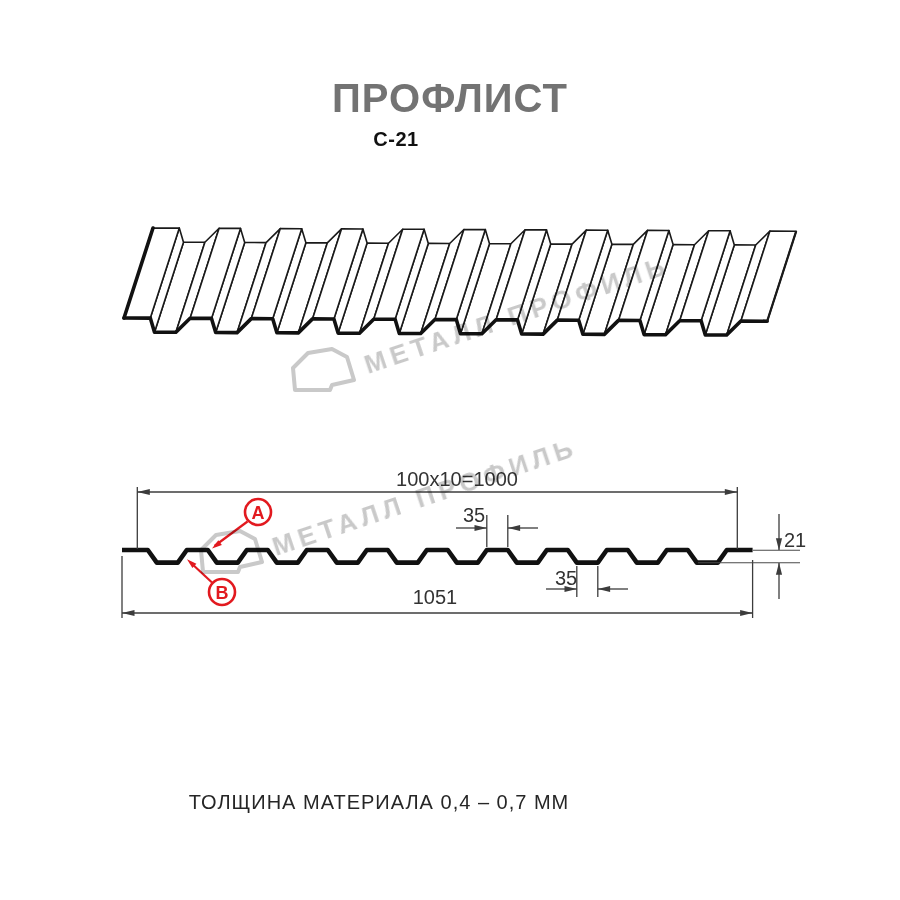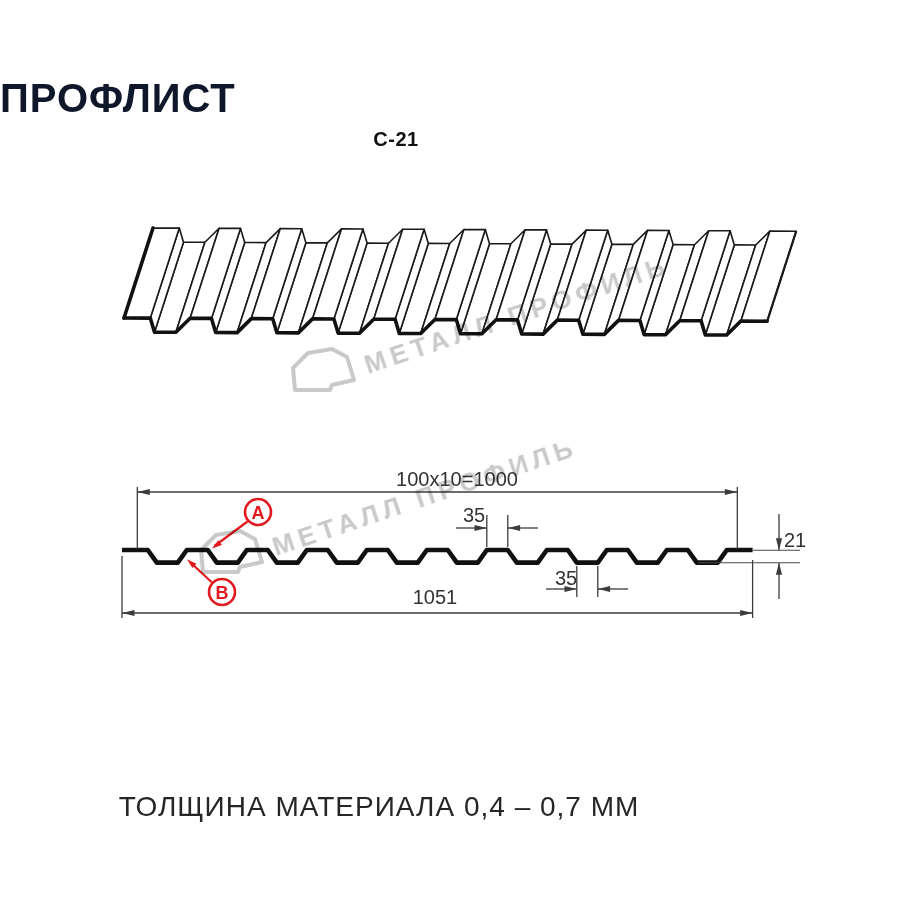--- a/index.html
+++ b/index.html
@@ -1,23 +1,23 @@
 <!DOCTYPE html>
 <html><head>
 <meta charset="utf-8">
 <style>
   html,body{margin:0;padding:0;background:#ffffff;}
   .canvas{position:relative;width:900px;height:900px;background:#ffffff;overflow:hidden;
           font-family:"Liberation Sans",sans-serif;}
-  .page-title{position:absolute;left:0;top:76px;width:900px;text-align:left;
-              font-size:40px;font-weight:800;letter-spacing:1px;color:#0f172a;}
+  .page-title{position:absolute;left:0;top:76px;width:900px;text-align:center;
+              font-size:40px;font-weight:800;letter-spacing:1px;color:#737373;}
   .product-model{position:absolute;left:0;top:128px;width:792px;text-align:center;
               font-size:20px;font-weight:700;letter-spacing:.5px;color:#111;}
   .caption{position:absolute;left:0;top:791px;width:758px;text-align:center;
-              font-size:28px;font-weight:400;letter-spacing:1px;color:#262626;}
+              font-size:20px;font-weight:400;letter-spacing:1px;color:#262626;}
   svg.diagram{position:absolute;left:0;top:0;}
   .face{fill:#ffffff;stroke:#1a1a1a;stroke-width:1.6;stroke-linejoin:round;}
   .front-edge{fill:none;stroke:#111;stroke-width:3.6;stroke-linejoin:round;stroke-linecap:round;}
   .cut-edge{fill:none;stroke:#111;stroke-width:3.6;stroke-linecap:round;}
   .cut-edge-r{fill:none;stroke:#1a1a1a;stroke-width:2.2;}
   #xs-profile{fill:none;stroke:#111;stroke-width:4.6;stroke-linejoin:round;}
   .dim{stroke:#3c3c3c;stroke-width:1.3;fill:none;}
   .thin{stroke:#4a4a4a;stroke-width:1.1;fill:none;}
   .dim-arrow{fill:#3c3c3c;stroke:none;}
   .dim-text{font-family:"Liberation Sans",sans-serif;font-size:20px;fill:#333;}

